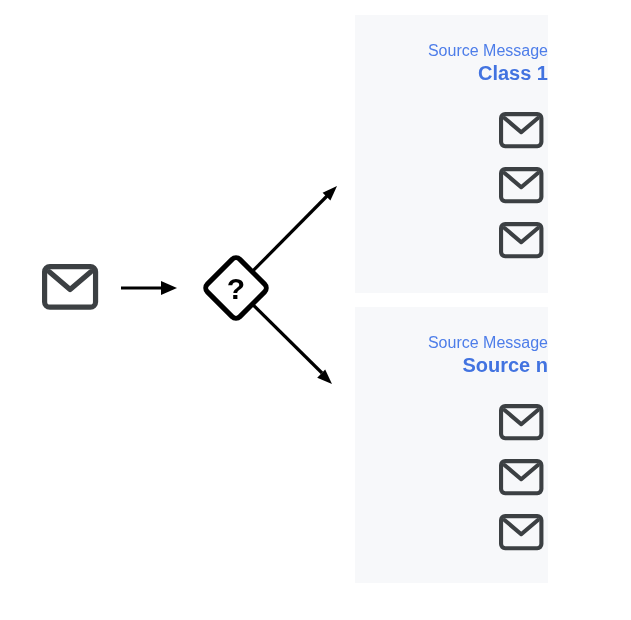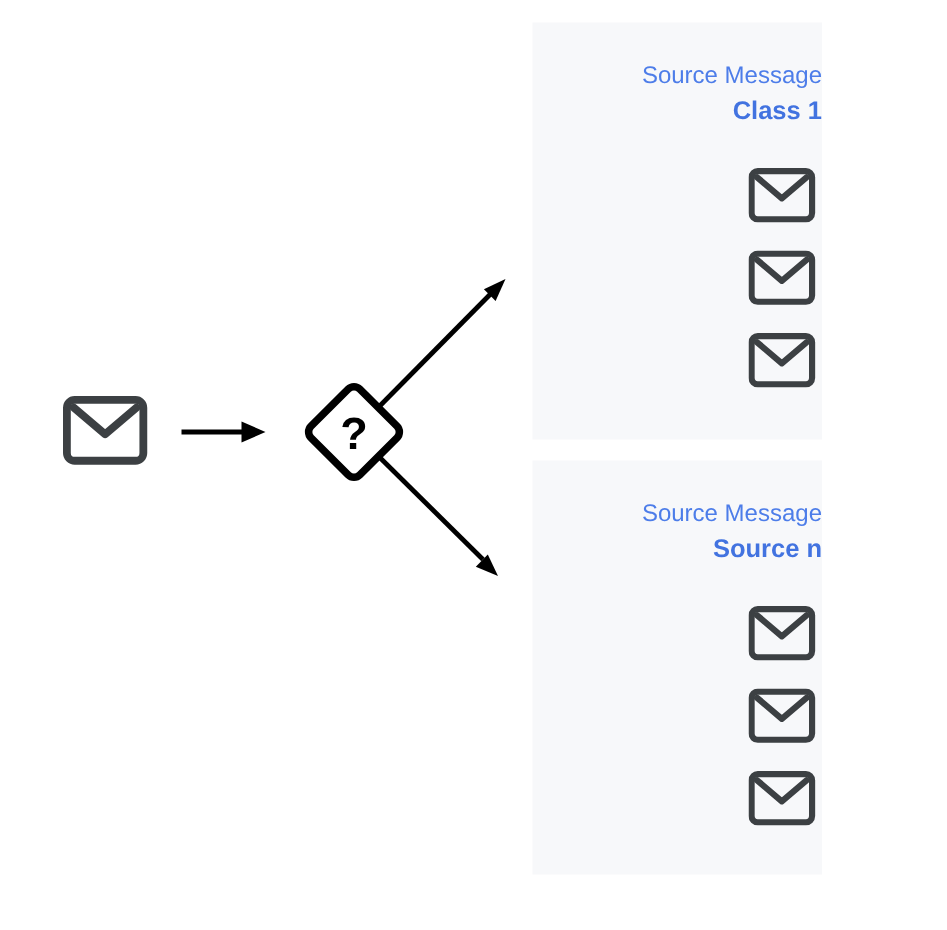--- a/index.html
+++ b/index.html
@@ -34,21 +34,21 @@
   .panel-classn { top: 307px; height: 276px; }
   .panel-title {
     margin-top: 24px;
     font-size: 16px;
     line-height: 23px;
     color: #4d7de9;
     text-align: center;
     white-space: nowrap;
   }
   .panel-class-label {
-    font-size: 17px;
+    font-size: 20px;
     line-height: 23px;
     font-weight: bold;
     color: #4273e0;
     text-align: center;
     white-space: nowrap;
   }
   .mail-stack {
     margin-top: 27px;
     display: flex;
     flex-direction: column;

